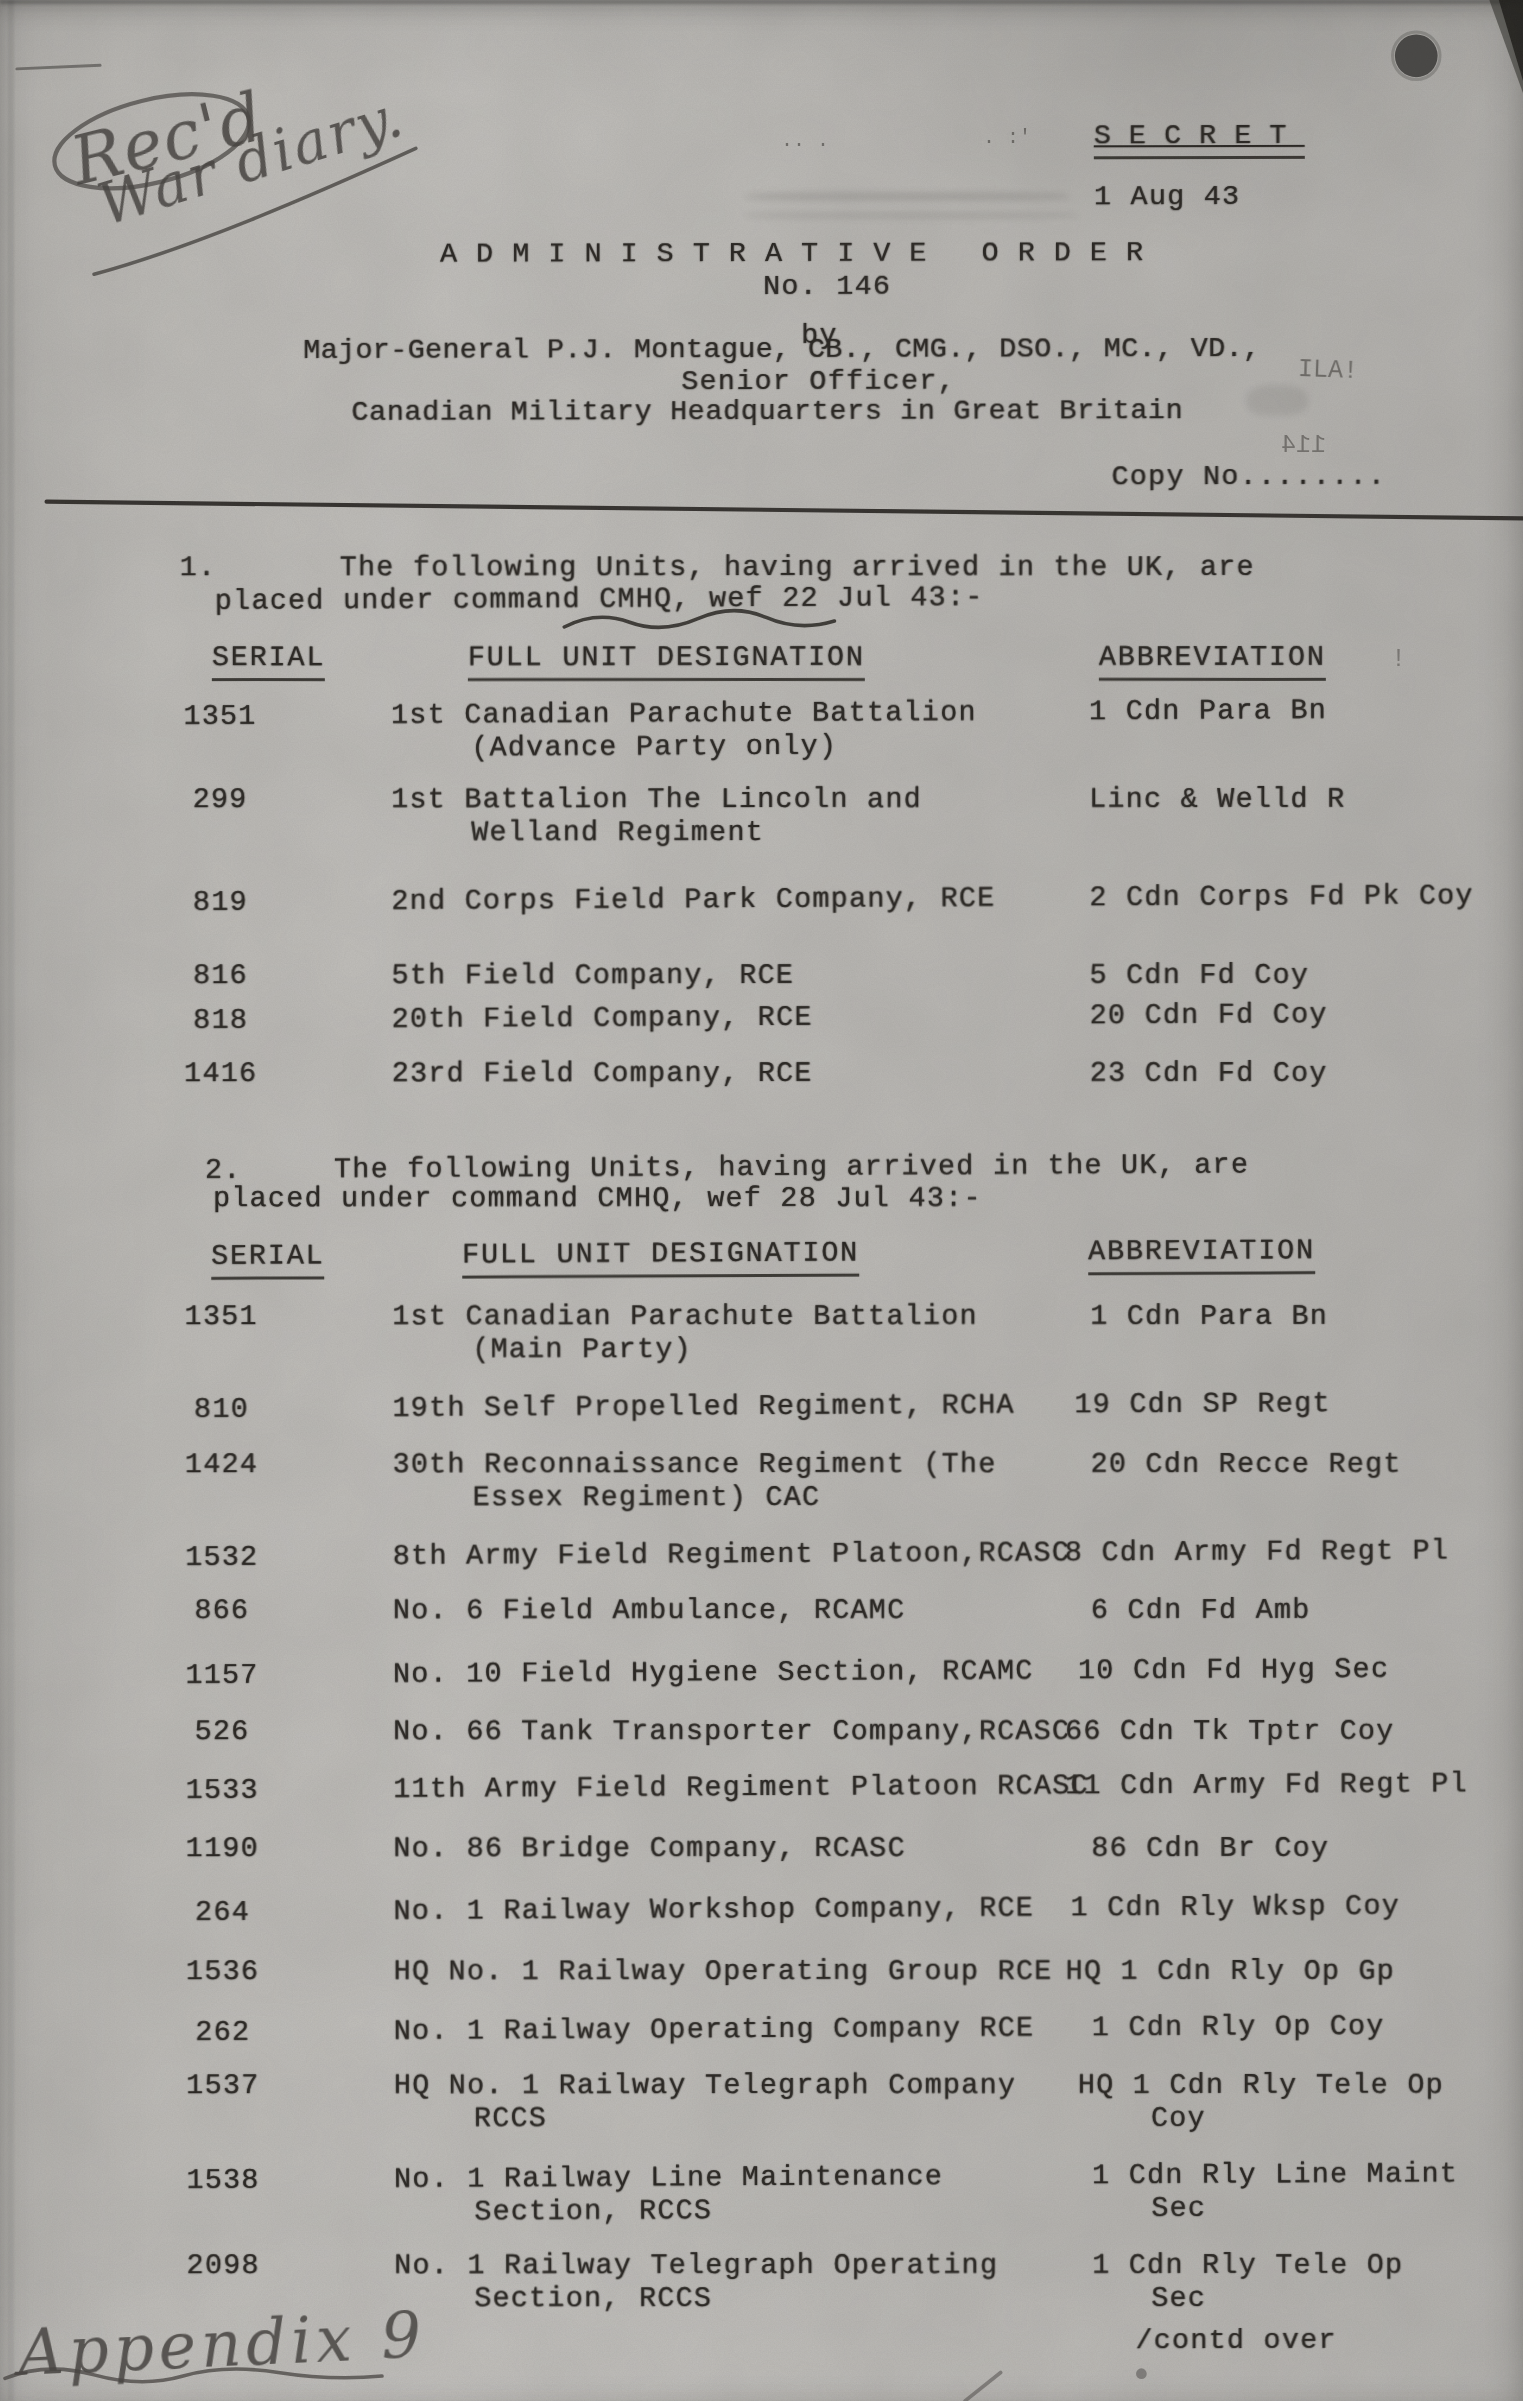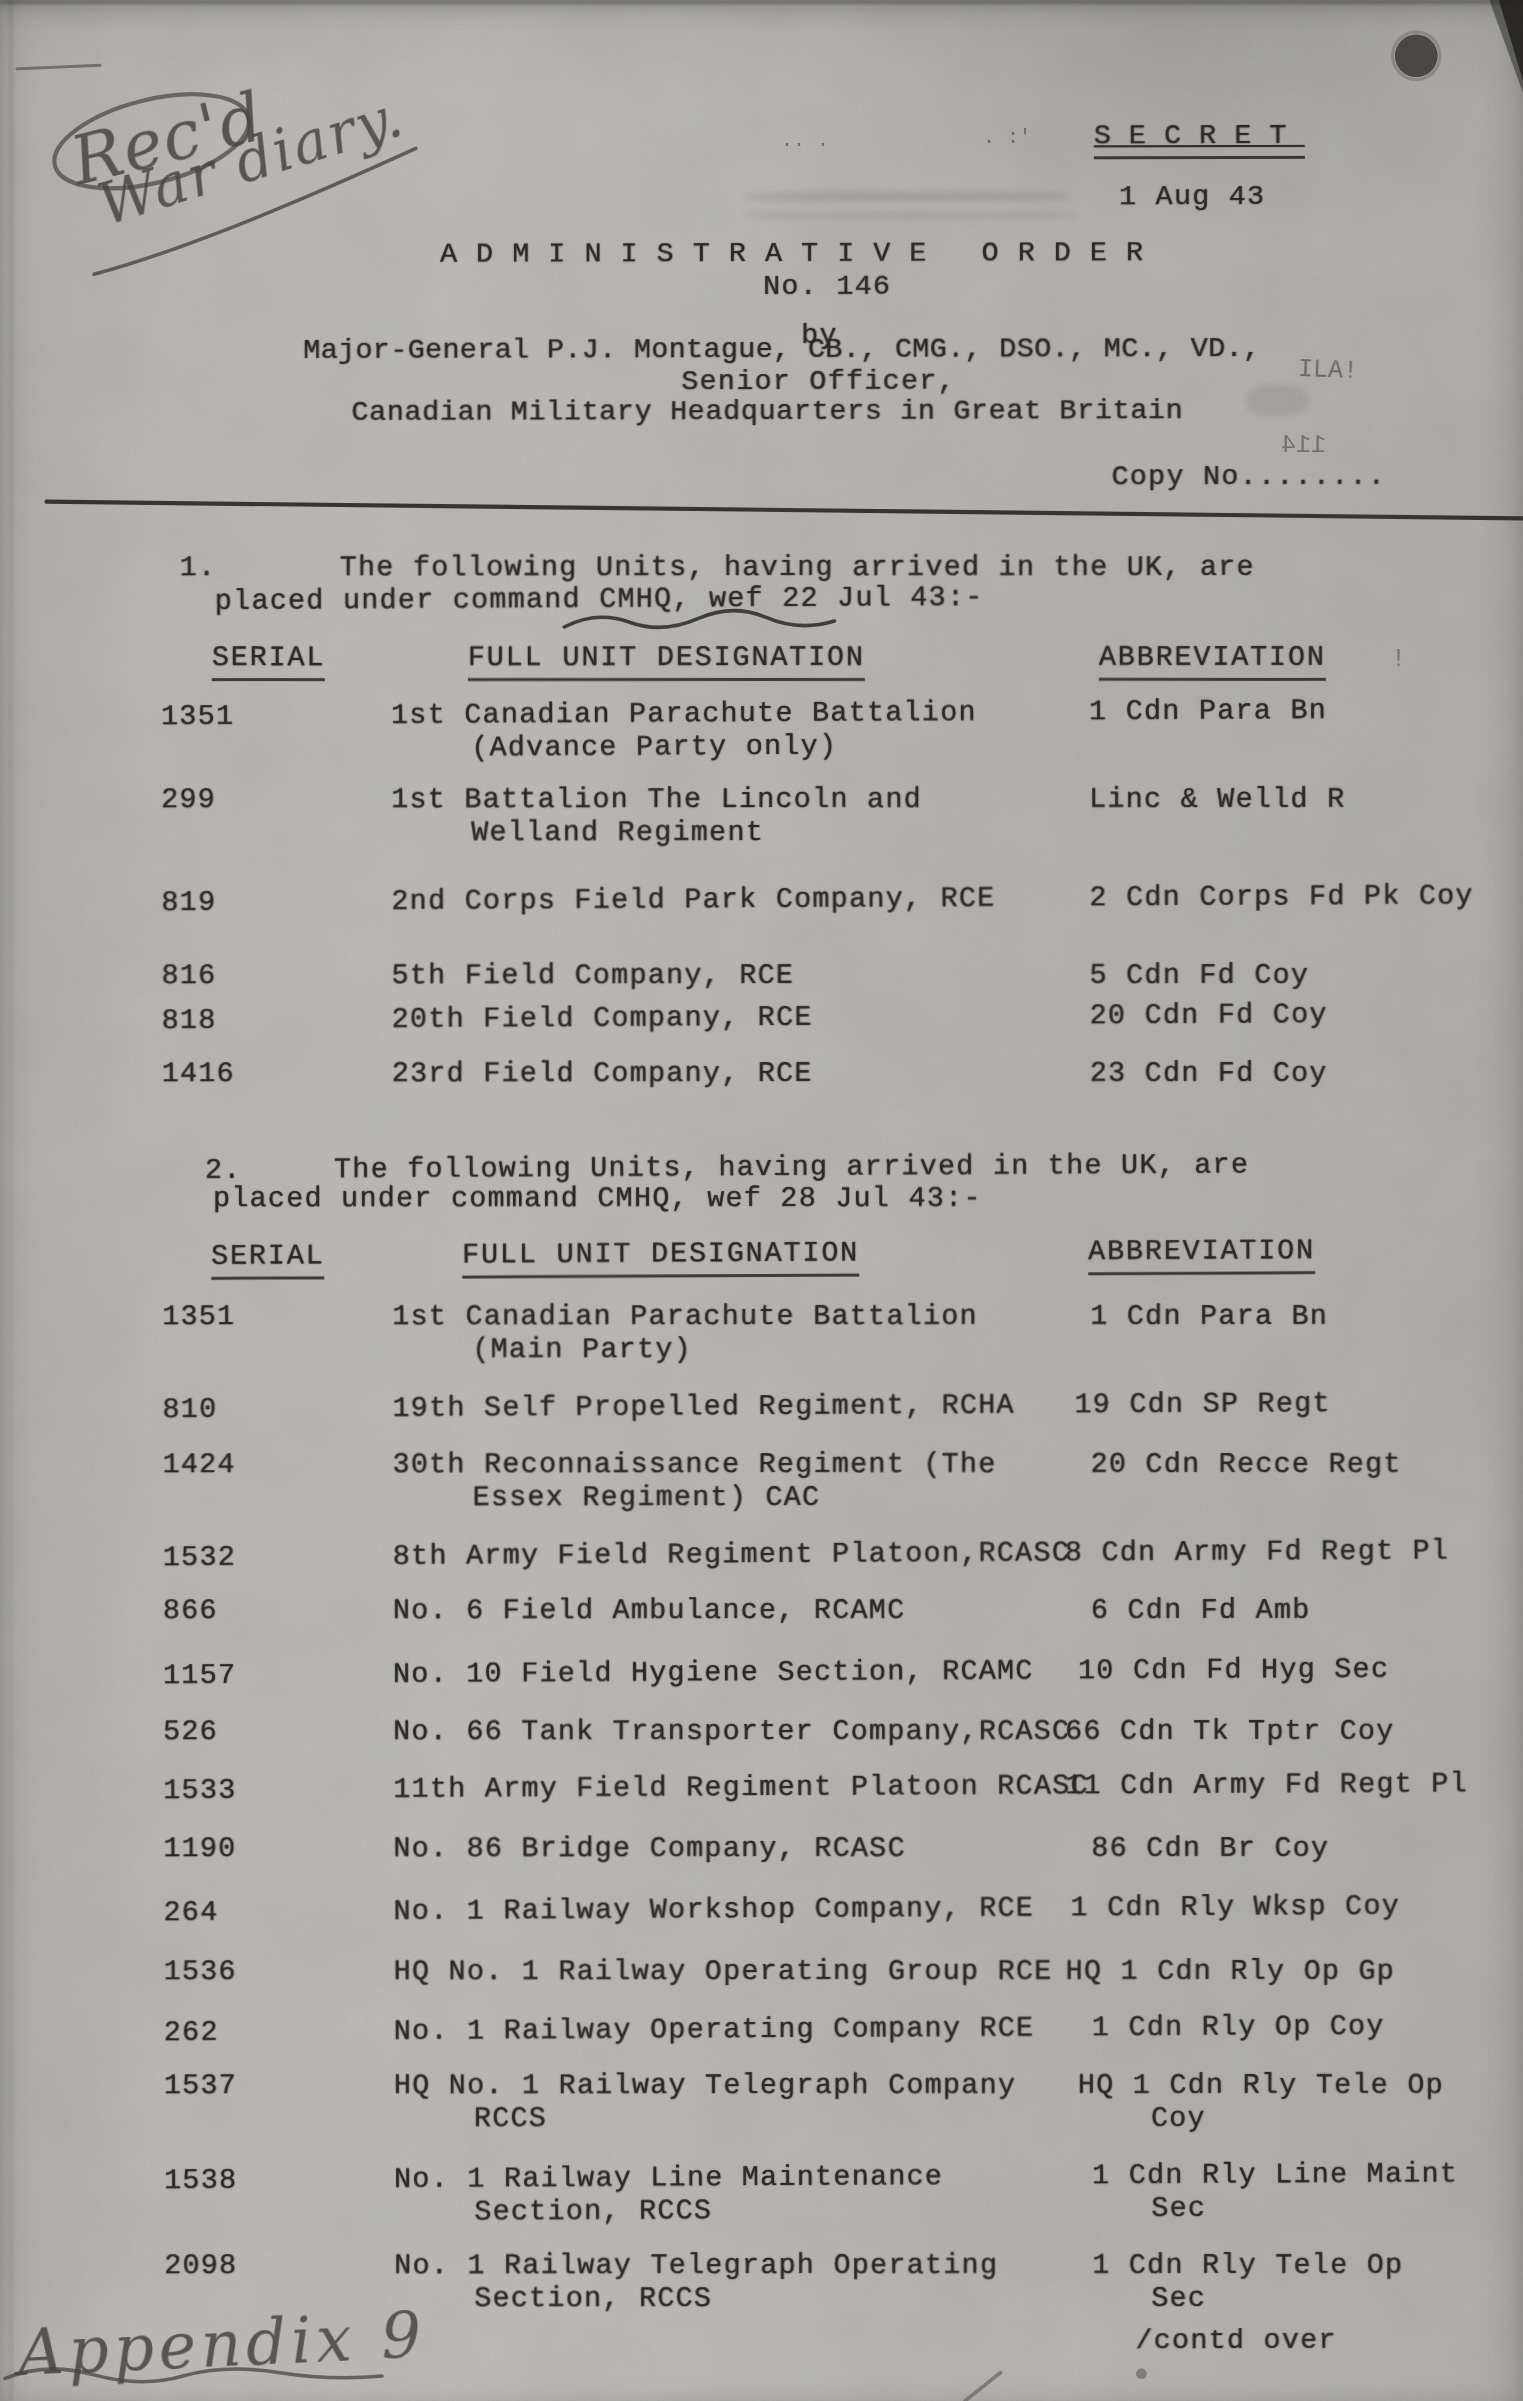--- a/index.html
+++ b/index.html
@@ -22,21 +22,21 @@
     font-family:"Liberation Mono","DejaVu Sans Mono",monospace;
     font-size:28.5px; line-height:1; letter-spacing:1.2px;
     color:var(--ink);
     text-shadow:0 0 1.2px rgba(38,35,31,.7), 0.9px 0.3px 0 rgba(38,35,31,.18), -0.6px 0.6px 1.2px rgba(38,35,31,.15);
   }
   .uline{border-bottom:3.6px solid rgba(38,35,31,.88); padding-bottom:5.3px;}
   .row{position:absolute;left:0;width:1524px;height:0;}
   .row:nth-child(odd){transform:rotate(-0.18deg);}
   .row:nth-child(even){transform:rotate(0.1deg);}
   .cell{position:absolute;white-space:nowrap;top:0;}
-  .serial{left:162px;width:138px;text-align:left;}
+  .serial{left:152px;width:138px;text-align:center;}
   .desig{left:392px;}
   .desig2{left:472px;top:33px;}
   .abbr{left:1090px;}
   .abbr2{left:1149px;top:33px;}
   .tight .abbr{left:1064px;}
   .hcell{letter-spacing:1.8px;}
   
   .hw{
     position:absolute; white-space:nowrap;
     font-family:"DejaVu Serif","Liberation Serif",serif;
@@ -63,21 +63,21 @@
 <body>
 
 <div class="page">
 
   <div class="topedge"></div>
   <div class="foldline"></div>
 
   <div class="typedoc">
 
     <span class="t uline" style="left:1096px;top:123px;letter-spacing:18px;text-decoration:underline;">SECRET</span>
-    <span class="t" style="left:1096px;top:184px;margin-left:25px;">1 Aug 43</span>
+    <span class="t" style="left:1096px;top:184px;">1 Aug 43</span>
 
     <span class="t" style="left:442px;top:240px;letter-spacing:19px;">ADMINISTRATIVE ORDER</span>
     <span class="t" style="left:765px;top:273px;">No. 146</span>
     <span class="t" style="left:803px;top:322px;">by</span>
     <span class="t" style="left:305px;top:336px;letter-spacing:0.3px;">Major-General P.J. Montague, CB., CMG., DSO., MC., VD.,</span>
     <span class="t" style="left:683px;top:368px;">Senior Officer,</span>
     <span class="t" style="left:353px;top:398px;letter-spacing:0.6px;">Canadian Military Headquarters in Great Britain</span>
     <span class="t" style="left:1113px;top:464px;">Copy No........</span>
 
     <div class="row" style="top:554px;">

